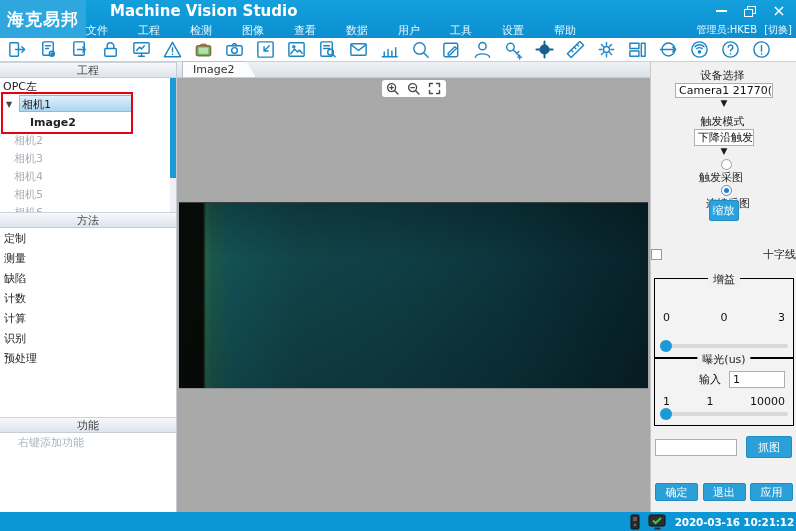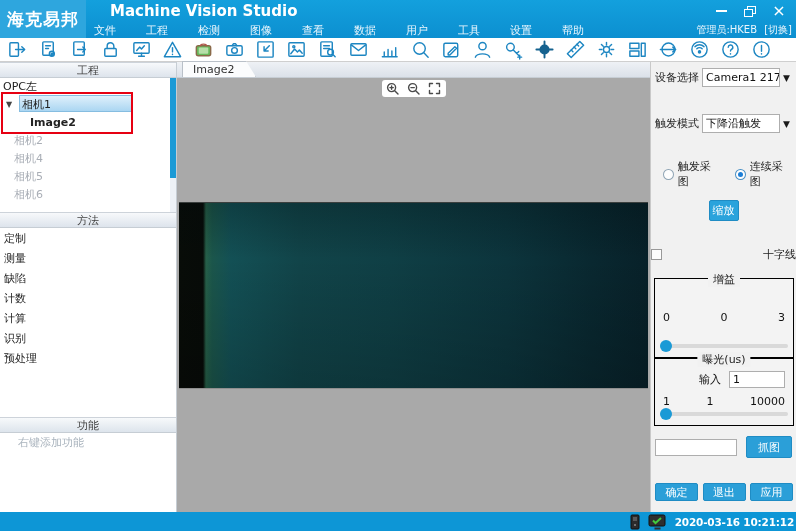--- a/index.html
+++ b/index.html
@@ -11,21 +11,21 @@
   .titlebar { position:relative; height:38px; background:linear-gradient(#13a0dd,#0c8fd0); color:#fff; }
   .logo { position:absolute; left:0; top:0; width:86px; height:38px; background:#2ea6de;
           display:flex; align-items:center; justify-content:center; font-size:17px; font-weight:bold; letter-spacing:1px; }
   .tb-right { margin-left:86px; height:38px; display:flex; flex-direction:column; }
   .title-row { height:22px; display:flex; align-items:center; }
   .app-title { margin-left:24px; font-size:15px; font-weight:600; }
   .win-controls { margin-left:auto; display:flex; align-items:center; gap:15px; padding-right:10px; }
   .win-btn { width:14px; height:14px; display:flex; align-items:center; justify-content:center; cursor:pointer; }
   .min-glyph { width:11px; height:2px; background:#fff; }
   .close-glyph { font-size:16px; line-height:14px; color:#fff; }
-  .menu-row { height:16px; display:flex; align-items:center; padding-left:8px; }
+  .menu-row { height:16px; display:flex; align-items:center; }
   .menu-item { color:#eaf6fd; margin-right:30px; cursor:pointer; }
   .user-info { margin-left:auto; padding-right:4px; font-size:10px; color:#eaf6fd; white-space:nowrap; }
   .user-info .switch { margin-left:4px; }
 
   
   .toolbar { height:24px; background:#fff; border-bottom:1px solid #cfcfcf; display:flex; align-items:center; padding-left:2px; }
   .tool-btn { width:31px; height:23px; display:flex; align-items:center; justify-content:center; cursor:pointer; }
   .tool-btn svg { display:block; }
 
   
@@ -64,21 +64,21 @@
   .vt-btn { width:15px; height:15px; display:flex; align-items:center; justify-content:center; cursor:pointer; }
   .camera-image { position:absolute; left:2px; right:2px; top:124px; height:187px;
       background:
         linear-gradient(to bottom, rgba(0,10,12,0.25) 0%, rgba(0,10,12,0) 30%, rgba(0,0,0,0.18) 100%),
         linear-gradient(90deg, #080c08 0px, #070b08 24px, #266049 27px, #1b564b 33px, #135055 52px,
                         #114449 120px, #0f3f45 45%, #0c343c 70%, #092830 88%, #082129 100%);
       border-top:1px solid #3a3f3e; border-bottom:1px solid #8f8f8f; }
 
   
   .right-panel { position:relative; width:146px; height:450px; background:#f1f1f1; border-left:1px solid #c9c9c9; }
-  .rp-row { position:absolute; left:4px; right:3px; display:flex; align-items:center; }
+  .rp-row { position:absolute; left:4px; right:3px; display:flex; align-items:center;flex-direction:column; }
   .rp-label { width:47px; color:#222; }
   .combo { flex:1; height:19px; background:#fff; border:1px solid #aeaeae; display:flex; align-items:center;
            padding-left:3px; overflow:hidden; white-space:nowrap; color:#111; cursor:pointer; }
   .combo-arrow { width:13px; text-align:center; font-size:9px; color:#1a1a1a; cursor:pointer; }
   .radio { width:11px; height:11px; border:1px solid #8fa4b4; border-radius:50%; background:#fdfdfd;
            display:inline-flex; align-items:center; justify-content:center; margin-right:4px; cursor:pointer; }
   .radio.sel { border-color:#4a90c4; }
   .radio.sel::after { content:""; width:5px; height:5px; border-radius:50%; background:#1b7ed6; }
   .blue-btn { background:#2b9fd8; color:#fff; border:1px solid #1f8cc4; border-radius:2px;
               display:flex; align-items:center; justify-content:center; cursor:pointer; }
@@ -325,20 +325,21 @@
       <div class="tree">
         <div class="tree-row tree-root">OPC左</div>
         <div class="tree-row row-cam1">
           <span class="sel-bg"></span>
           <span class="arrow">▼</span>
           <span class="lbl">相机1</span>
         </div>
         <div class="tree-row row-image2">Image2</div>
         <div id="camera-list">
             <div class="tree-row camera">相机2</div>
+            <div class="tree-row camera">相机3</div>
             <div class="tree-row camera">相机4</div>
             <div class="tree-row camera">相机5</div>
             <div class="tree-row camera">相机6</div>
           </div>
         <div class="red-annot"></div>
         <div class="tree-scroll">
             <div class="thumb"></div>
           </div>
       </div>
       <div class="panel-header">方法</div>

